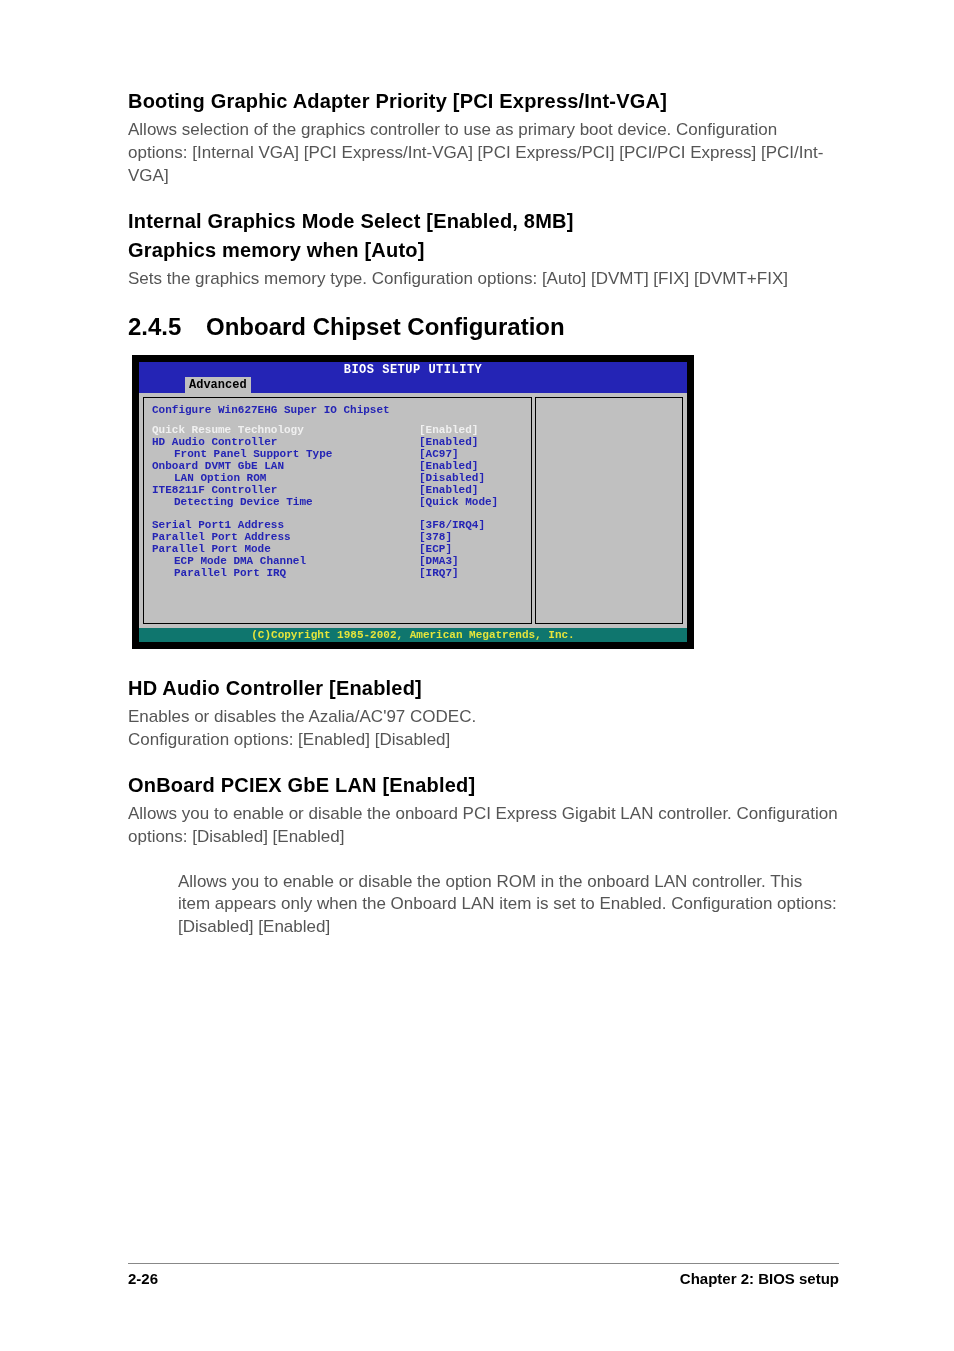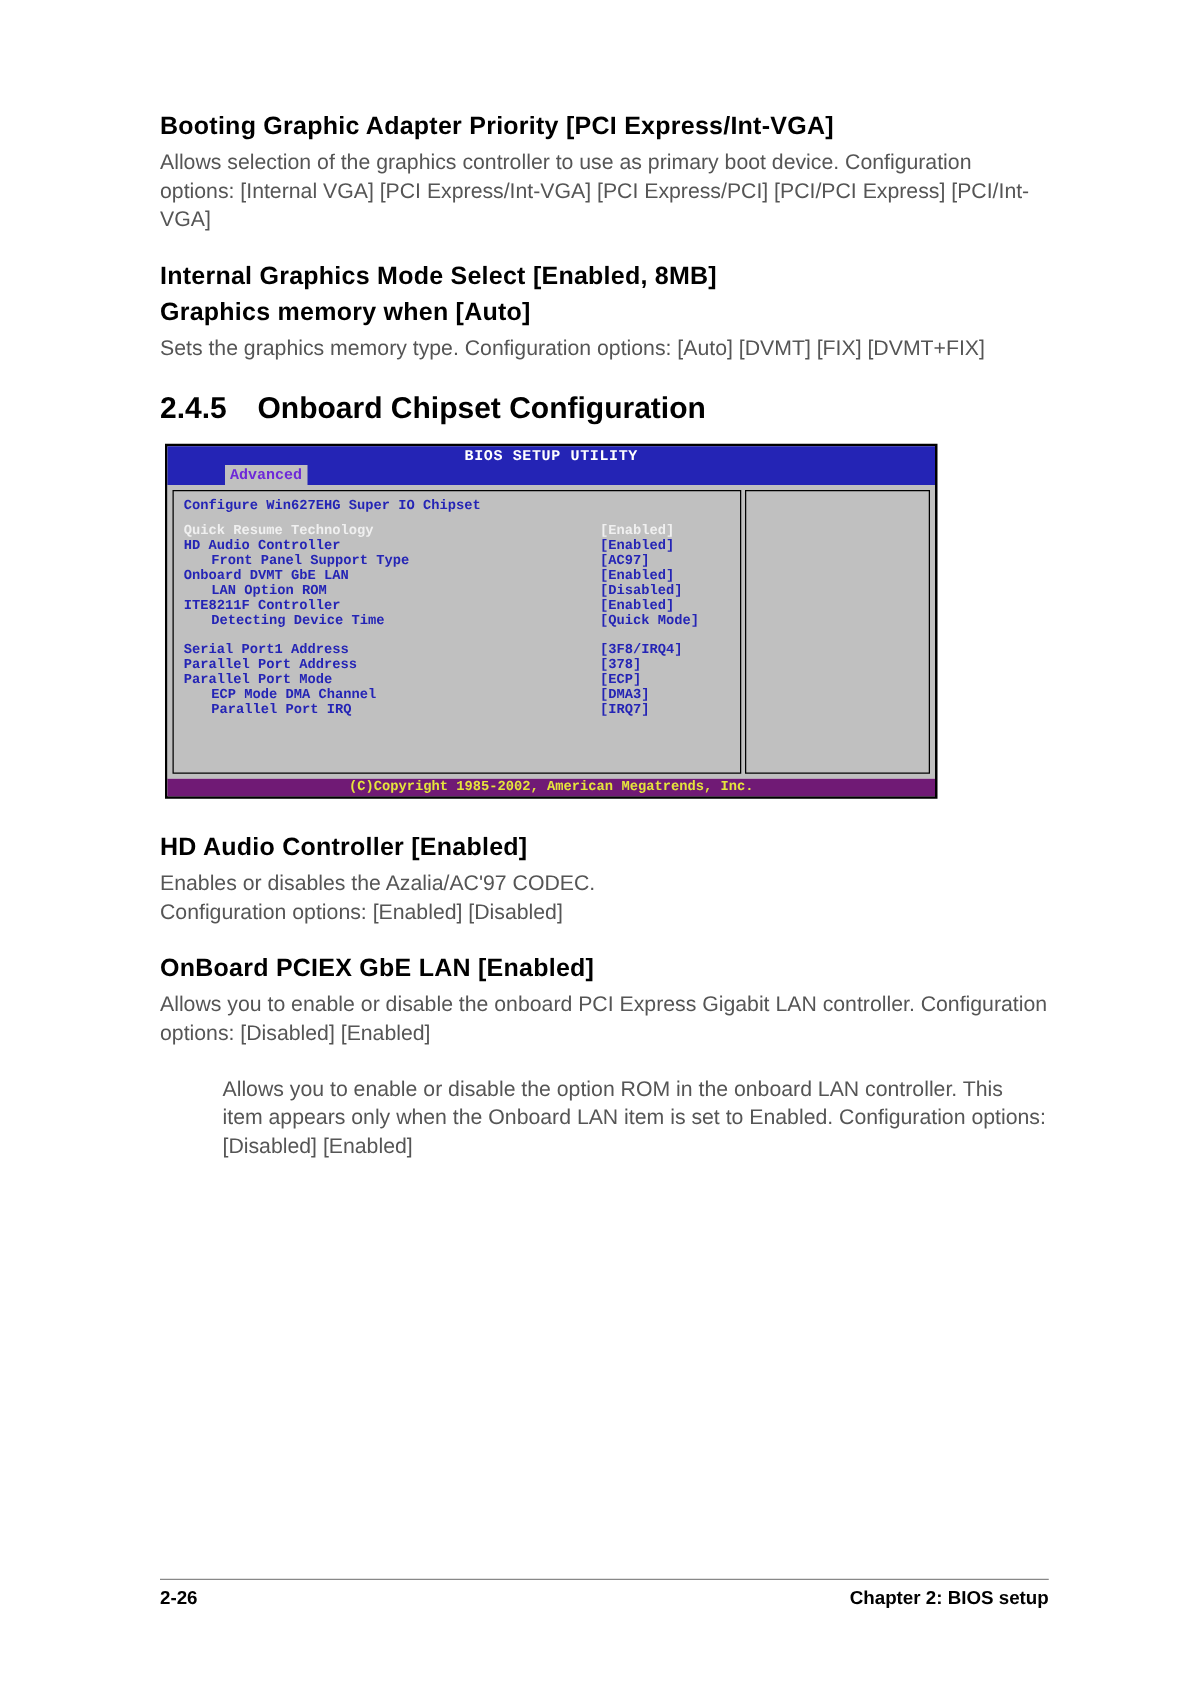--- a/index.html
+++ b/index.html
@@ -29,24 +29,24 @@
   .h2 {
     font-size: 24px;
     font-weight: bold;
     margin-top: 18px;
     margin-bottom: 14px;
   }
   .h2 .secnum { display: inline-block; width: 78px; }
 
   
   .bios {
-    width: 618px;
+    width: 562px;
     margin-left: 4px;
     margin-bottom: 28px;
-    border: 2px solid #000000;
+    border: 7px solid #000000;
     margin-top: 12px;
   }
   .bios-title-bar {
     background: #2424b5;
     color: #fff;
     text-align: center;
     font-family: "Courier New", monospace;
     font-weight: bold;
     font-size: 12px;
     padding: 1px 0 0 0;
@@ -55,21 +55,21 @@
   .bios-tab-row {
     background: #2424b5;
     height: 16px;
     position: relative;
   }
   .bios-tab {
     position: absolute;
     left: 46px;
     top: 0;
     background: #c0c0c0;
-    color: #6d28d9;
+    color: #000000;
     font-family: "Courier New", monospace;
     font-weight: bold;
     font-size: 12px;
     padding: 1px 4px;
     line-height: 14px;
   }
   .bios-body {
     display: flex;
     background: #c0c0c0;
   }
@@ -96,21 +96,21 @@
   .bios-row {
     display: flex;
     white-space: pre;
   }
   .bios-row .lbl { flex: 1; }
   .bios-row .val { width: 104px; }
   .bios-row.selected .lbl, .bios-row.selected .val { color: #f0f0f0; }
   .bios-row.sub .lbl { padding-left: 22px; }
   .bios-gap { height: 11px; }
   .bios-footer {
-    background: #701a75;
+    background: #0f766e;
     color: #e5e53b;
     font-family: "Courier New", monospace;
     font-weight: bold;
     font-size: 11px;
     text-align: center;
     padding: 1px 0;
   }
 
   .sub-item {
     margin-left: 50px;

